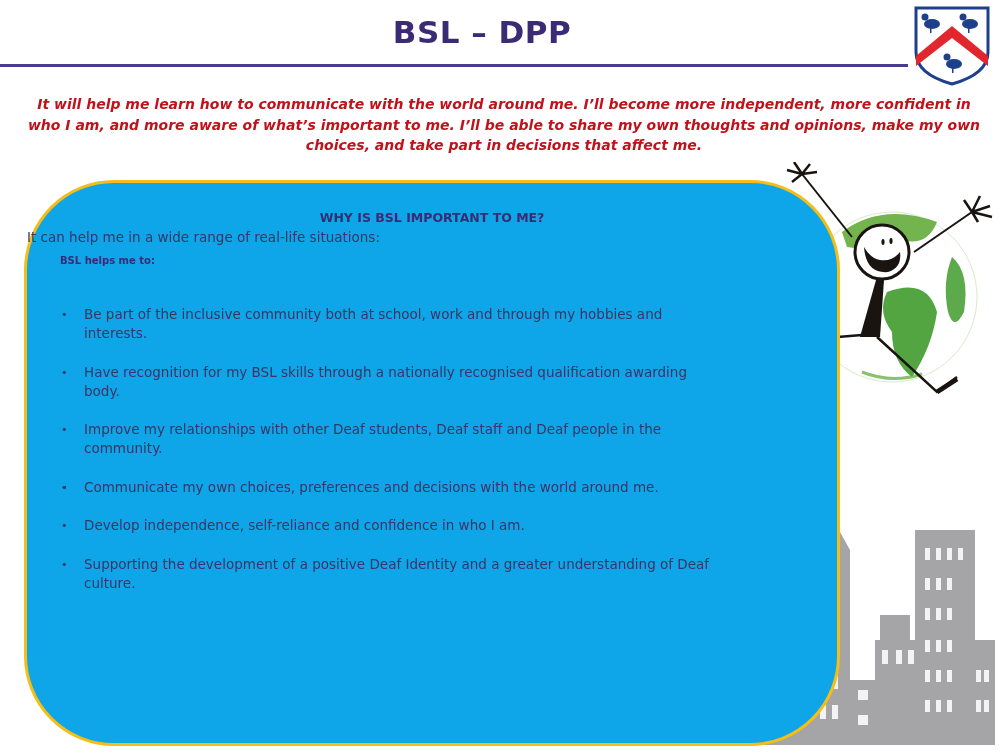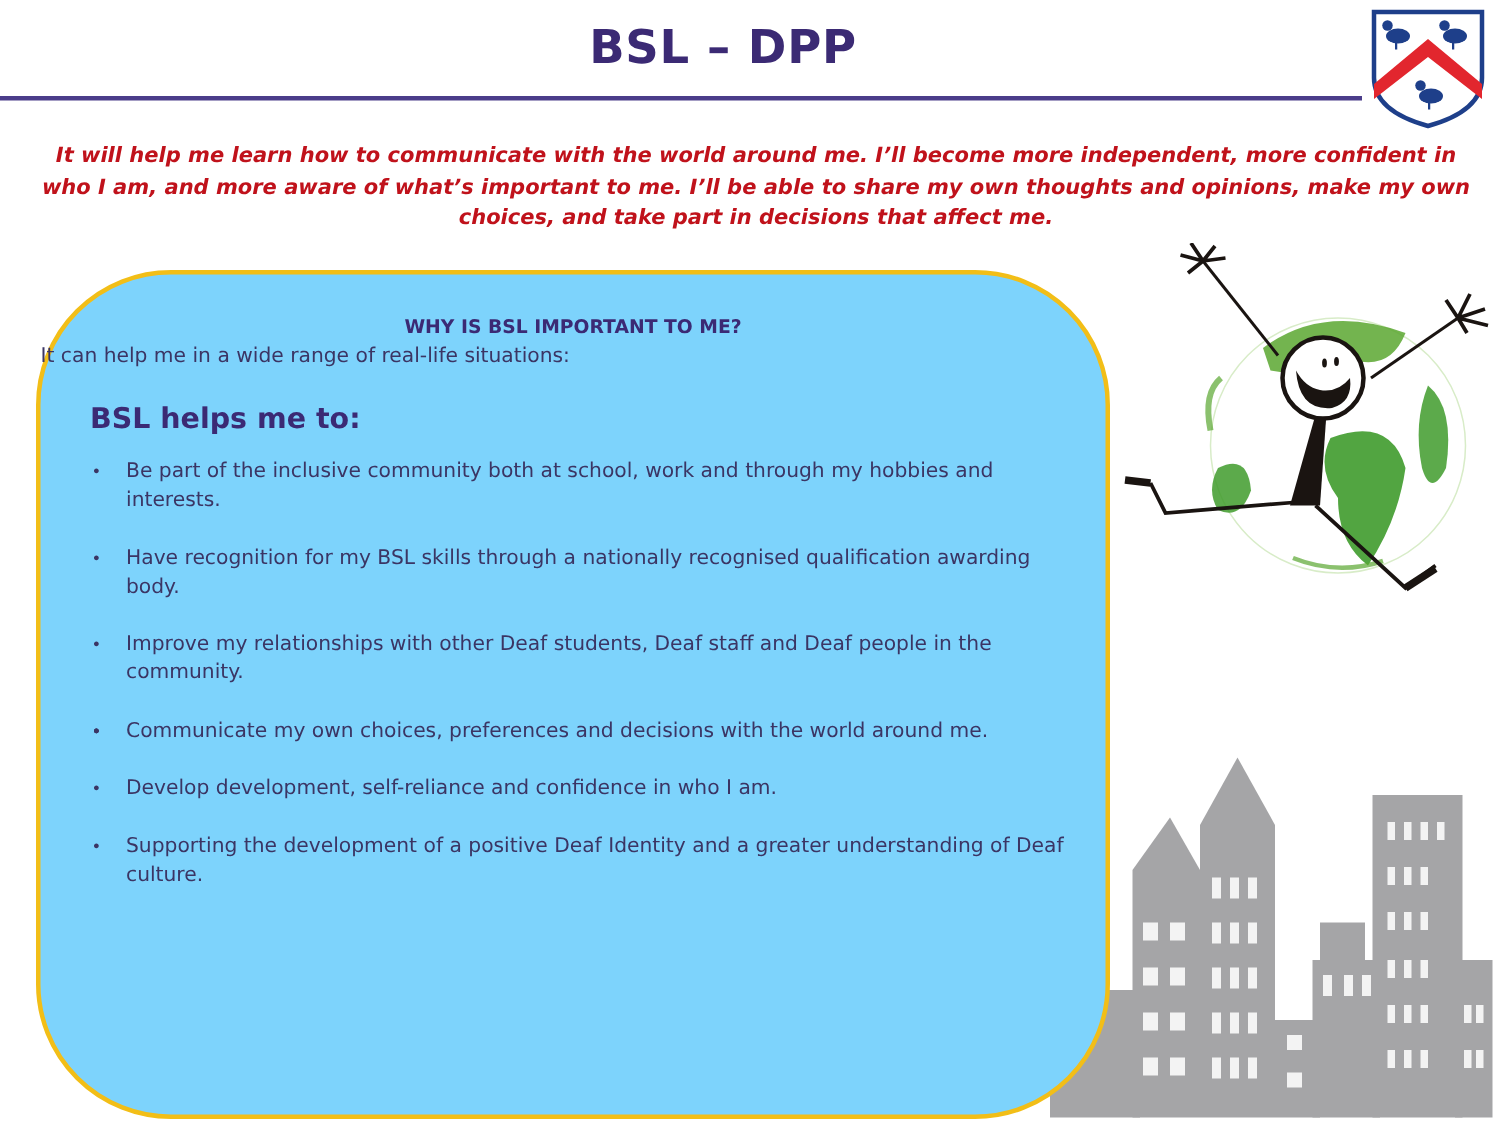--- a/index.html
+++ b/index.html
@@ -51,26 +51,26 @@
       font-style: italic;
       font-weight: bold;
       font-size: 14px;
       line-height: 20.5px;
       color: #c0121b;
     }
     .card {
       position: absolute;
       top: 180px;
       left: 24px;
-      width: 716px;
+      width: 816px;
       height: 566px;
       border: 3px solid #f2be17;
       border-radius: 90px;
       box-sizing: border-box;
-      background: #7dd3fc;
+      background: #0ea5e9;
       z-index: 2;
     }
     .card-heading {
       position: absolute;
       top: 27px;
       left: 0;
       width: 100%;
       text-align: center;
       font-family: "DejaVu Sans", sans-serif;
       font-weight: bold;
@@ -82,25 +82,25 @@
       top: 46px;
       left: 0;
       width: 100%;
       text-align: left;
       font-family: "DejaVu Sans", sans-serif;
       font-size: 13.5px;
       color: #3b3564;
     }
     .card-lead {
       position: absolute;
-      top: 85px;
+      top: 72px;
       left: 33px;
       font-family: "DejaVu Sans", sans-serif;
       font-weight: bold;
-      font-size: 19px;
+      font-size: 10px;
       color: #3b2a74;
     }
     .bullets {
       position: absolute;
       top: 122px;
       left: 33px;
       width: 660px;
       margin: 0;
       padding: 0;
       list-style: none;
@@ -261,16 +261,16 @@
   <div class="card-heading">WHY IS BSL IMPORTANT TO ME?</div>
   <div class="card-sub">It can help me in a wide range of real-life situations:</div>
   <div class="card-lead">BSL helps me to:</div>
   <ul class="bullets">
     <li class="bullet"><span class="bullet-dot">•</span><span>Be part of the inclusive community both at school, work and through my hobbies and interests.</span></li>
     <li class="bullet"><span class="bullet-dot">•</span><span>Have recognition for my BSL skills through a nationally recognised qualification awarding body.</span></li>
     <li class="bullet"><span class="bullet-dot">•</span><span>Improve my relationships with other Deaf students, Deaf staff and Deaf people in the community.</span></li>
     <li class="bullet"><span class="bullet-dot">•</span></li>
     <li class="bullet"><span class="bullet-dot">•</span></li>
     <li class="bullet"><span class="bullet-dot">•</span><span>Communicate my own choices, preferences and decisions with the world around me.</span></li>
-    <li class="bullet"><span class="bullet-dot">•</span><span>Develop development, self-reliance and confidence in who I am.</span></li>
+    <li class="bullet"><span class="bullet-dot">•</span><span>Develop independence, self-reliance and confidence in who I am.</span></li>
     <li class="bullet"><span class="bullet-dot">•</span><span>Supporting the development of a positive Deaf Identity and a greater understanding of Deaf culture.</span></li>
   </ul>
 </div>
 
 </body></html>

